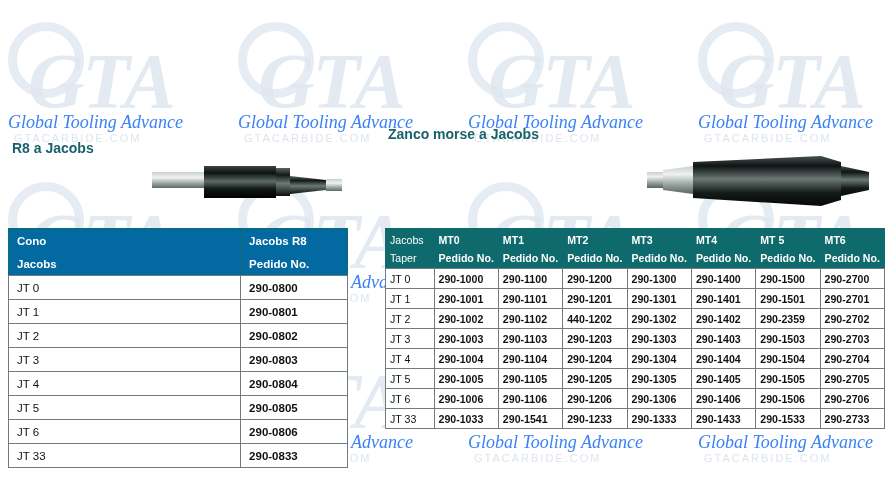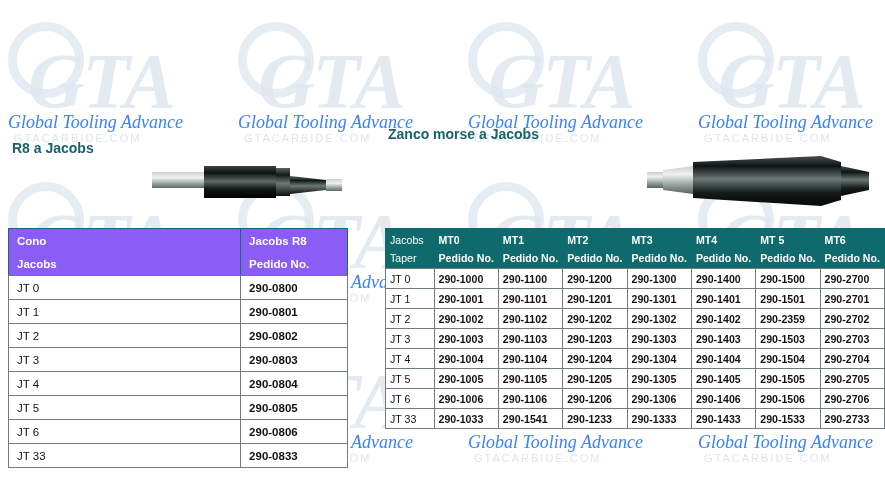--- a/index.html
+++ b/index.html
@@ -125,21 +125,21 @@
     font-size: 11.5px;
     color: #111111;
     background: #ffffff;
   }
 
   #left-table {
     left: 8px; top: 228px;
     width: 340px;
   }
   #left-table .hdr td {
-    background: #8b5cf6;
+    background: #0369a1;
     color: #ffffff;
     font-weight: bold;
     font-size: 11.5px;
     border: 1px solid #0f6a6e;
     border-bottom: none;
   }
   #left-table .hdr.second td {
     border-top: none;
     border-bottom: 1px solid #6f7b7e;
   }
@@ -411,21 +411,21 @@
           <td class="num">290-1201</td>
           <td class="num">290-1301</td>
           <td class="num">290-1401</td>
           <td class="num">290-1501</td>
           <td class="num">290-2701</td>
         </tr>
         <tr>
           <td class="jt">JT 2</td>
           <td class="num">290-1002</td>
           <td class="num">290-1102</td>
-          <td class="num">290-1202</td>
+          <td class="num">440-1202</td>
           <td class="num">290-1302</td>
           <td class="num">290-1402</td>
           <td class="num">290-2359</td>
           <td class="num">290-2702</td>
         </tr>
         <tr>
           <td class="jt">JT 3</td>
           <td class="num">290-1003</td>
           <td class="num">290-1103</td>
           <td class="num">290-1203</td>

